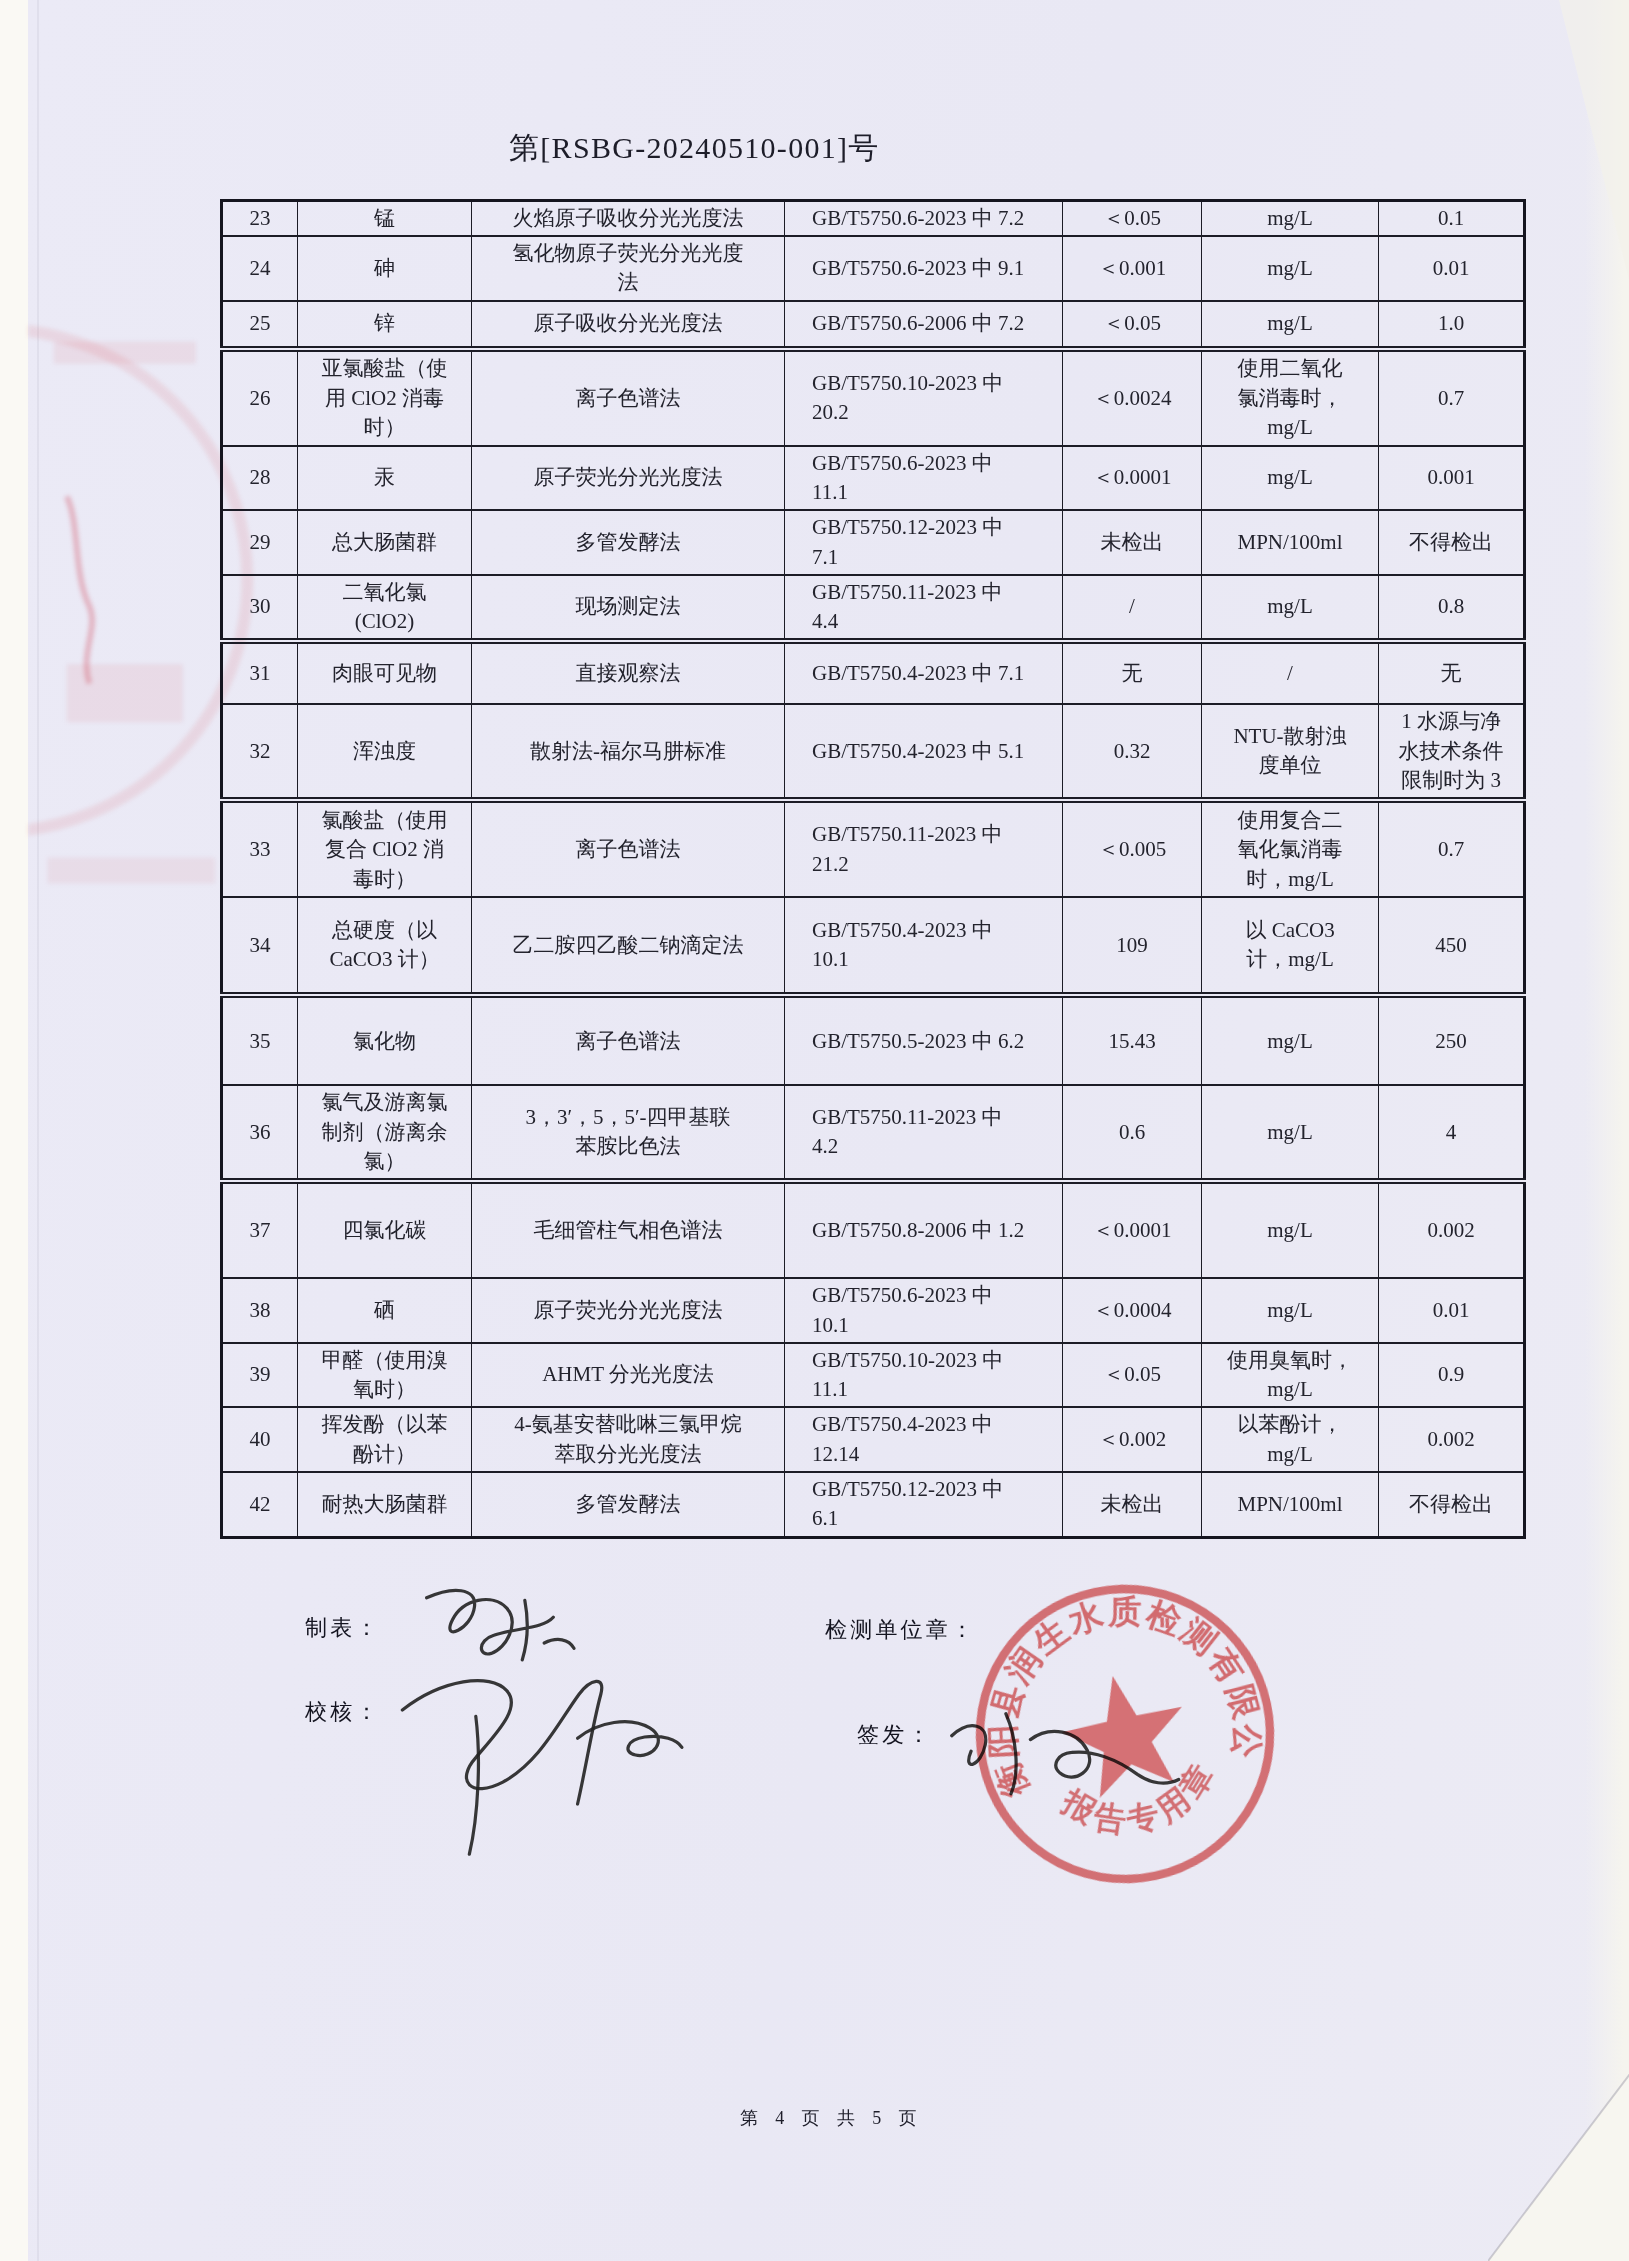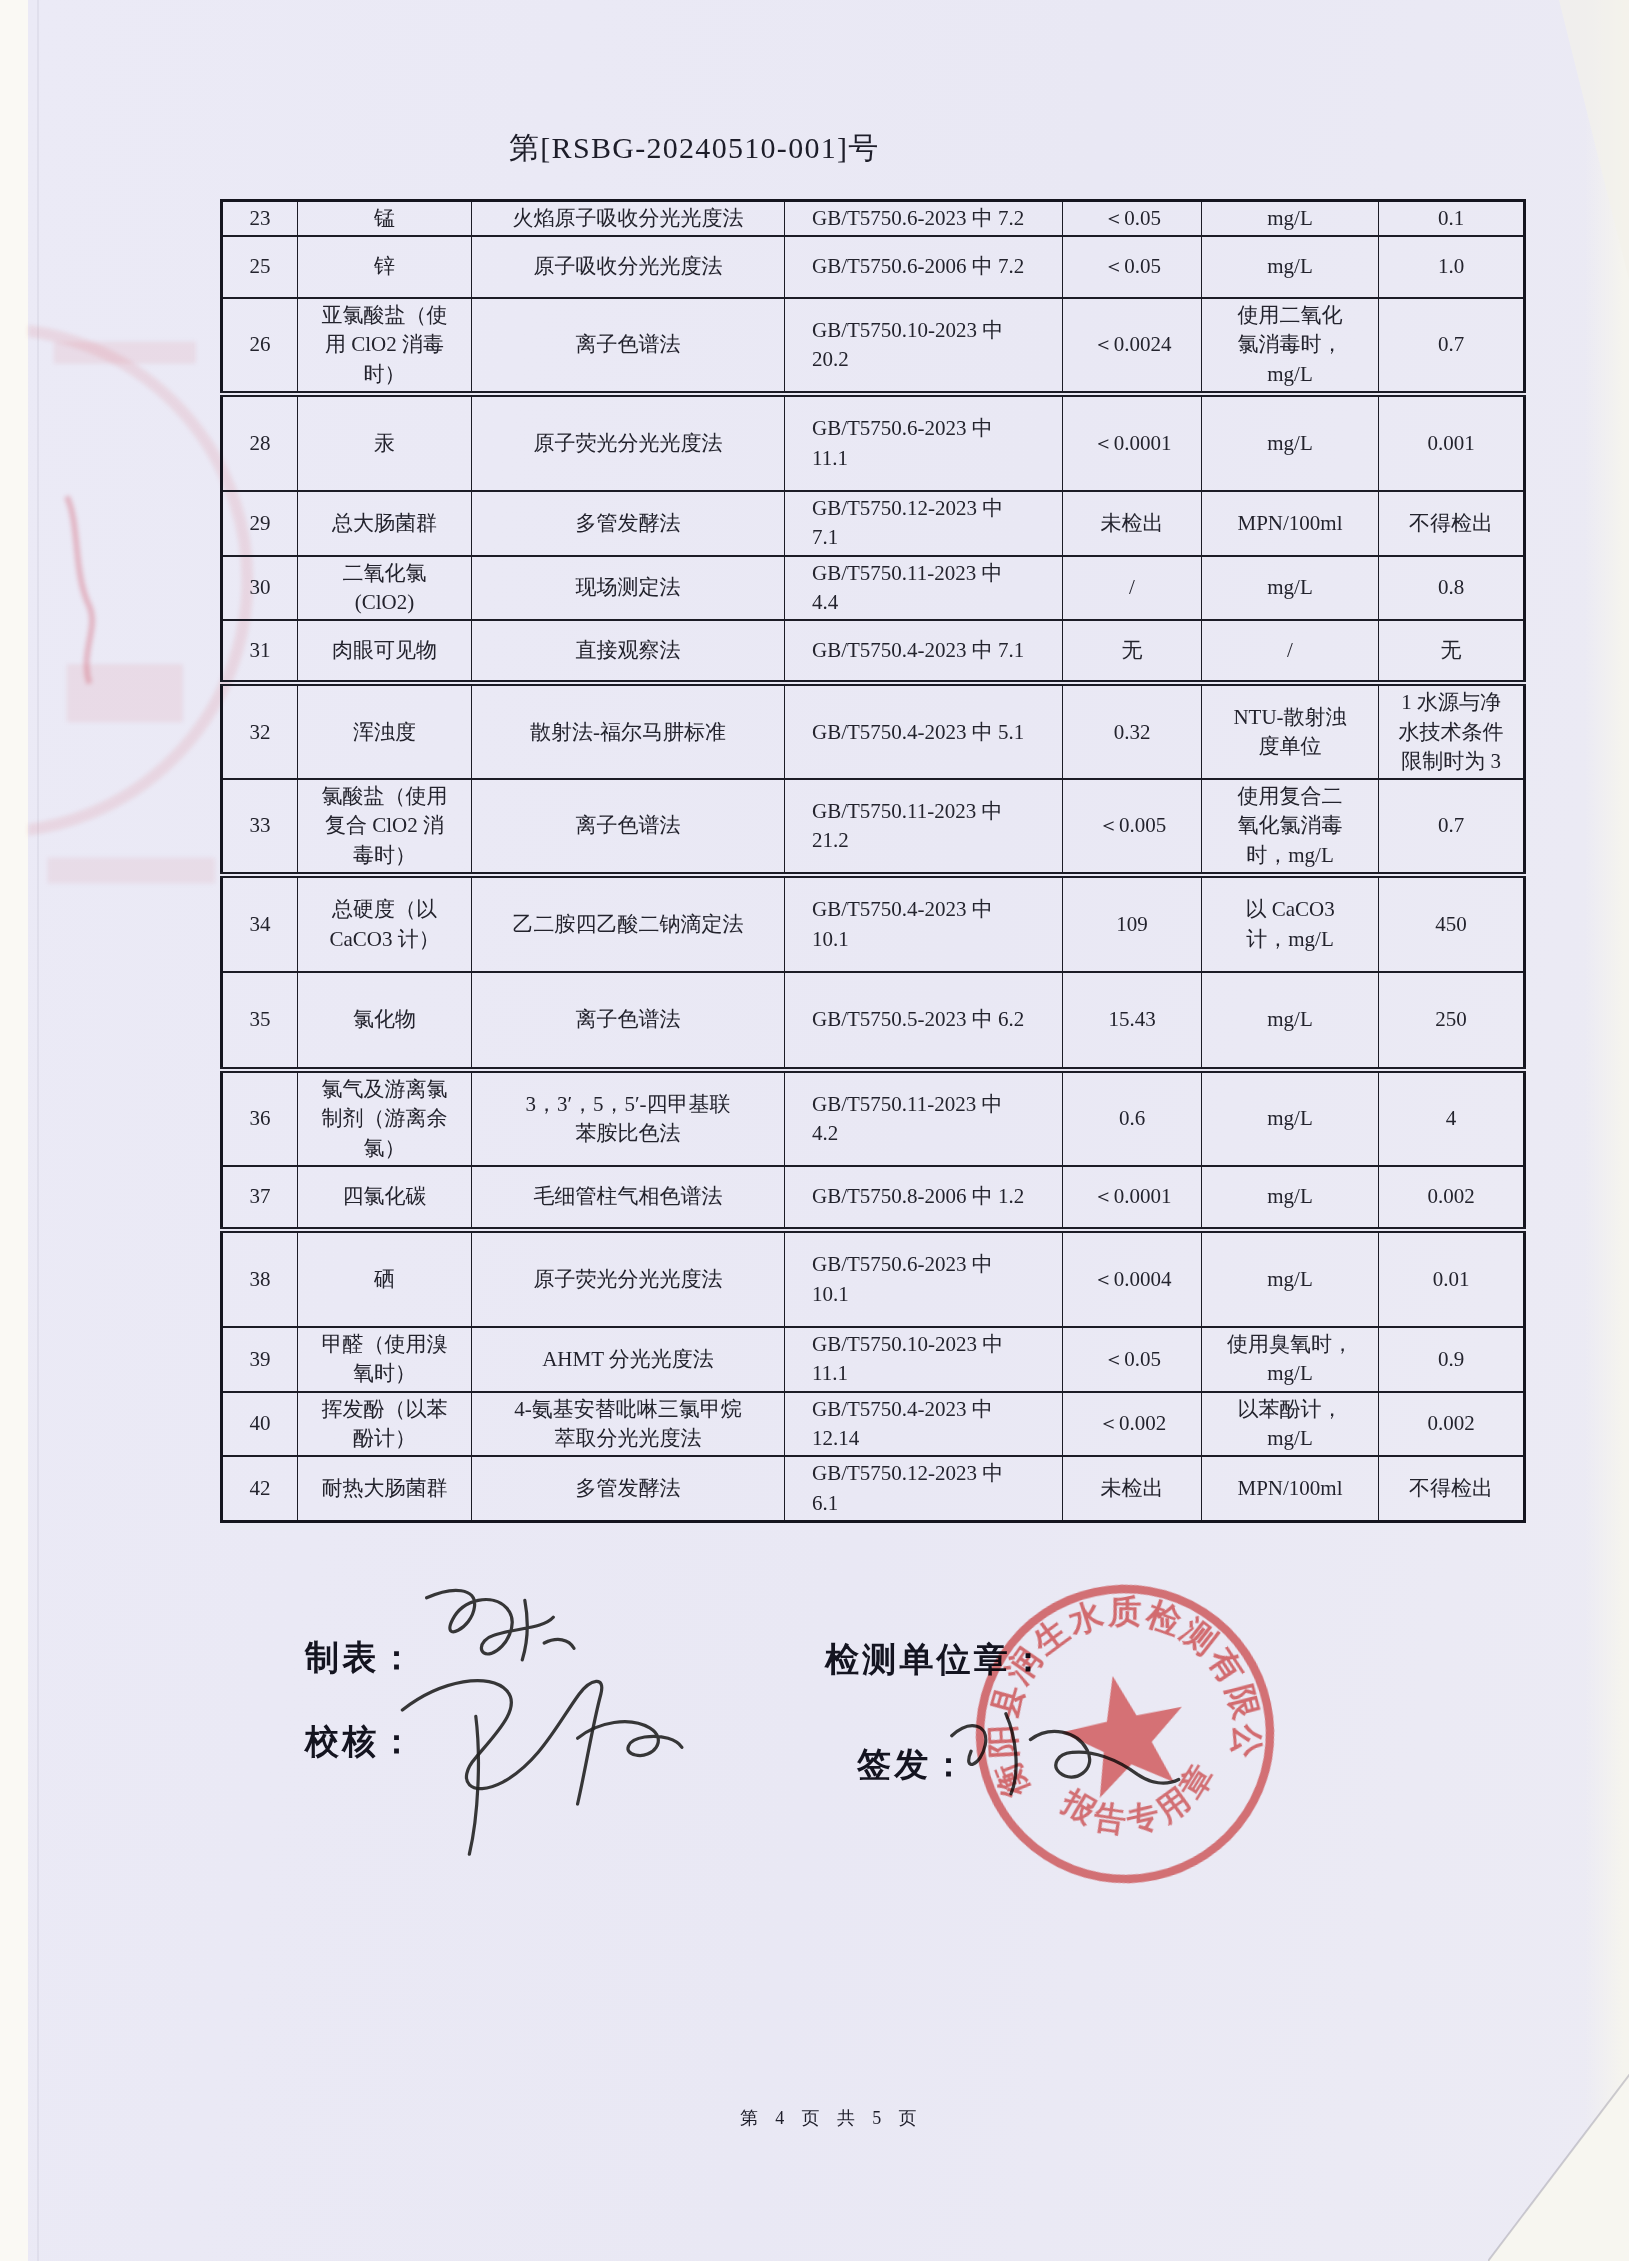--- a/index.html
+++ b/index.html
@@ -44,22 +44,22 @@
   .results tr:nth-child(13){height:64px}.results tr:nth-child(14){height:97px}
   .results tr:nth-child(15){height:34px} .results tr:nth-child(16){height:63px}
   .results tr:nth-child(17){height:63px} .results tr:nth-child(18){height:64px}
   .results tr:nth-child(19){height:63px} .results tr:nth-child(20){height:57px}
   
   .results tr:nth-child(4) td, .results tr:nth-child(8) td,
   .results tr:nth-child(10) td, .results tr:nth-child(12) td,
   .results tr:nth-child(14) td { border-top:6.4px double #1c1c26; }
 
   .sign-label {
-    position:absolute; font-size:34px; font-weight:bold;
-    letter-spacing:3.2px; color:#141420;margin-top:22px;
+    position:absolute; font-size:22px; font-weight:normal;
+    letter-spacing:3.2px; color:#141420;
   }
   svg.sig { position:absolute; }
   svg.sig path {
     stroke:#222; stroke-width:5; fill:none;
     stroke-linecap:round; stroke-linejoin:round; opacity:.9;
   }
   .stamp {
     position:absolute; left:923px; top:1560px; width:348px; height:348px;
     transform:rotate(-12deg); mix-blend-mode:multiply;
     opacity:.93; filter:blur(0.3px);
@@ -110,20 +110,30 @@
     </colgroup>
     <tbody id="tbody">
         <tr>
           <td class="col-no">23</td>
           <td class="col-item">锰</td>
           <td class="col-method">火焰原子吸收分光光度法</td>
           <td class="col-standard">GB/T5750.6-2023 中 7.2</td>
           <td class="col-result">＜0.05</td>
           <td class="col-unit">mg/L</td>
           <td class="col-limit">0.1</td>
+        </tr>
+        <tr>
+          <td class="col-no">24</td>
+          <td class="col-item">砷</td>
+          <td class="col-method">氢化物原子荧光分光光度
+法</td>
+          <td class="col-standard">GB/T5750.6-2023 中 9.1</td>
+          <td class="col-result">＜0.001</td>
+          <td class="col-unit">mg/L</td>
+          <td class="col-limit">0.01</td>
         </tr>
         <tr>
           <td class="col-no">25</td>
           <td class="col-item">锌</td>
           <td class="col-method">原子吸收分光光度法</td>
           <td class="col-standard">GB/T5750.6-2006 中 7.2</td>
           <td class="col-result">＜0.05</td>
           <td class="col-unit">mg/L</td>
           <td class="col-limit">1.0</td>
         </tr>

